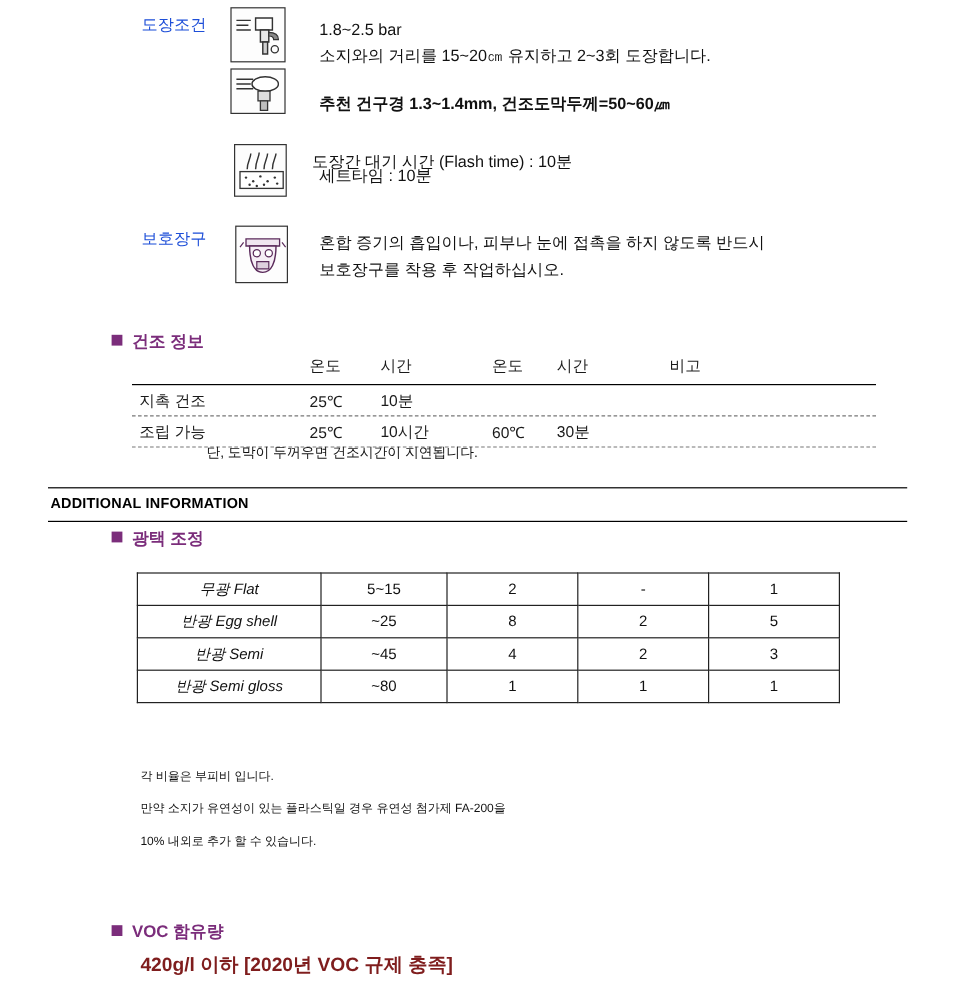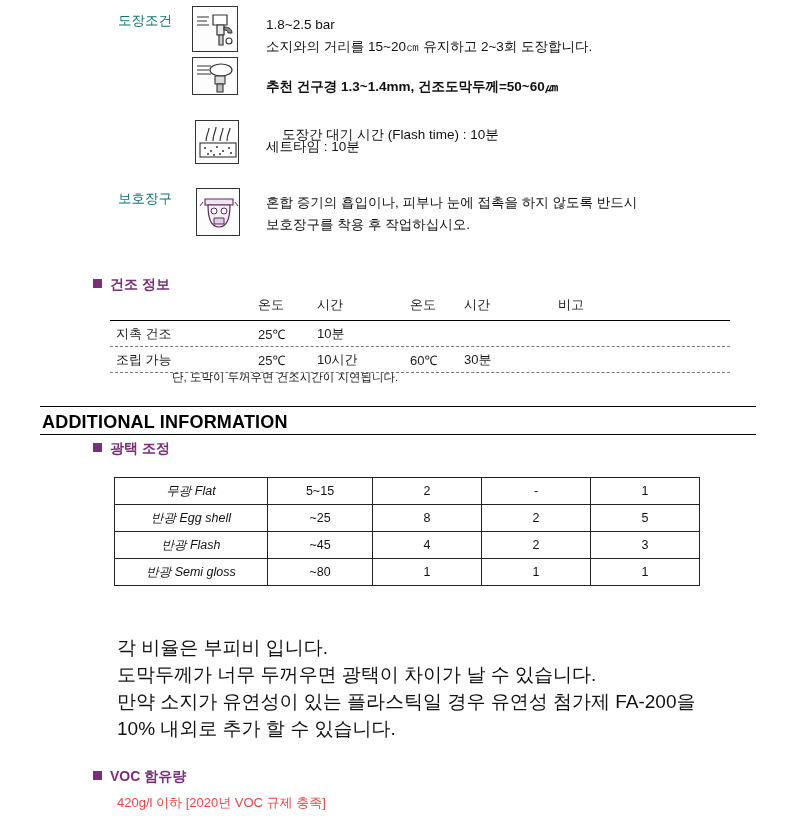--- a/index.html
+++ b/index.html
@@ -21,21 +21,21 @@
     height: 821px;
     overflow: hidden;
   }
 
   
   .abs { position: absolute; }
 
   
   .row-label {
     font-size: 13.5px;
-    color: #0f766e;
+    color: #1d4ed8;
     font-weight: 500;
   }
   .icon-box {
     border: 1px solid #333;
     background: #fdfdfd;
     box-sizing: border-box;
     overflow: hidden;
   }
   .body-text {
     font-size: 13.5px;
@@ -107,21 +107,21 @@
     position: absolute;
     left: 40px;
     top: 406px;
     width: 716px;
     border-top: 1.6px solid #000;
   }
   .ai-title {
     position: absolute;
     left: 42px;
     top: 412px;
-    font-size: 18px;
+    font-size: 12px;
     font-weight: bold;
     letter-spacing: .2px;
     color: #000;
   }
   .ai-rule-bot {
     position: absolute;
     left: 40px;
     top: 434px;
     width: 716px;
     border-top: 1.6px solid #000;
@@ -155,38 +155,38 @@
   }
   .gloss-table td.c60 {
     width: 92px;
   }
 
   
   .notes {
     position: absolute;
     left: 117px;
     top: 634px;
-    font-size: 19px;
+    font-size: 10px;
     line-height: 27px;
     color: #111;
   }
 
   
   .voc-head {
     position: absolute;
     left: 70px;
     top: 768px;
   }
   .voc-val {
     position: absolute;
     left: 117px;
     top: 794px;
-    font-size: 13px;
-    font-weight: normal;
-    color: #ef4444;
+    font-size: 16px;
+    font-weight: bold;
+    color: #7f1d1d;
   }
 </style>
 </head>
 <body>
 
 <div class="page">
 
   <div class="abs row-label" style="left:118px; top:12px;">도장조건</div>
 
   <div class="abs icon-box" style="left:192px; top:6px; width:46px; height:46px;">
@@ -223,21 +223,21 @@
           <circle cx="21" cy="26" r="1"></circle>
         <circle cx="27" cy="30" r="1"></circle>
           <circle cx="33" cy="27" r="1"></circle>
           <circle cx="12" cy="33" r="1"></circle>
         <circle cx="24" cy="33" r="1"></circle>
           <circle cx="35" cy="32" r="1"></circle>
           <circle cx="18" cy="34" r="1"></circle>
       </g>
     </svg>
   </div>
-  <div class="abs body-text" style="left:282px; top:124px;">도장간 대기 시간 (Flash time) : 10분</div>
+  <div class="abs body-text" style="left:260px; top:124px;">도장간 대기 시간 (Flash time) : 10분</div>
   <div class="abs body-text" style="left:266px; top:136px;">세트타임 :  10분</div>
 
   <div class="abs row-label" style="left:118px; top:190px;">보호장구</div>
 
   <div class="abs icon-box" style="left:196px; top:188px; width:44px; height:48px;">
     <svg width="44" height="48" viewBox="0 0 44 48">
       <path d="M8 10 h28 v6 h-28 z" fill="#f0e6f0" stroke="#5b2b5b" stroke-width="1.1"></path>
       <path d="M11 16 c0 14 4 22 11 22 s11-8 11-22 z" fill="#f6eef6" stroke="#5b2b5b" stroke-width="1.2"></path>
       <circle cx="17" cy="22" r="3" fill="#fff" stroke="#5b2b5b" stroke-width="1"></circle>
       <circle cx="27" cy="22" r="3" fill="#fff" stroke="#5b2b5b" stroke-width="1"></circle>
@@ -300,39 +300,38 @@
       <td class="num">1</td>
     </tr>
     <tr>
       <td class="rowname">반광 Egg shell</td>
       <td class="c60">~25</td>
       <td class="num">8</td>
       <td class="num">2</td>
       <td class="num">5</td>
     </tr>
     <tr>
-      <td class="rowname">반광 Flash</td>
+      <td class="rowname">반광 Semi</td>
       <td class="c60">~45</td>
       <td class="num">4</td>
       <td class="num">2</td>
       <td class="num">3</td>
     </tr>
     <tr>
       <td class="rowname">반광 Semi gloss</td>
       <td class="c60">~80</td>
       <td class="num">1</td>
       <td class="num">1</td>
       <td class="num">1</td>
     </tr>
   </tbody>
     </table>
 
   <div class="notes">
     <div>각 비율은 부피비 입니다.</div>
-    <div>도막두께가 너무 두꺼우면 광택이 차이가 날 수 있습니다.</div>
     <div>만약 소지가 유연성이 있는 플라스틱일 경우 유연성 첨가제 FA-200을</div>
     <div>10% 내외로 추가 할 수 있습니다.</div>
   </div>
 
   <div class="sec-head voc-head">
     <span class="sq"></span><span>VOC 함유량</span>
   </div>
   <div class="voc-val">420g/l 이하 [2020년 VOC 규제 충족]</div>
 
 </div>

